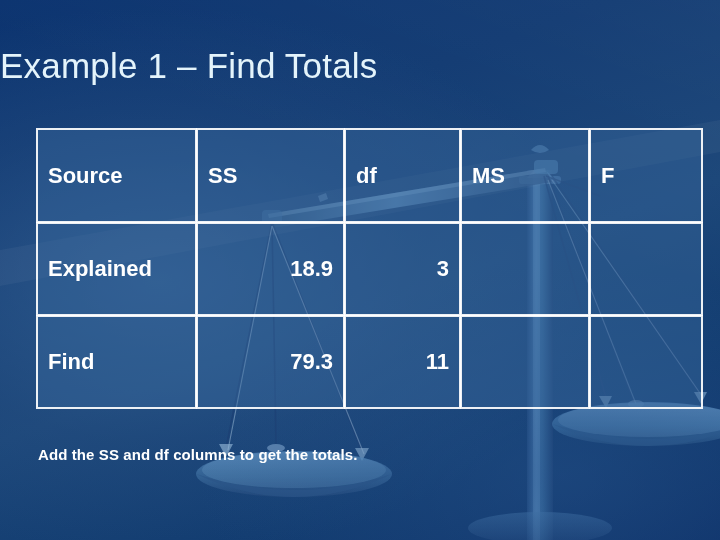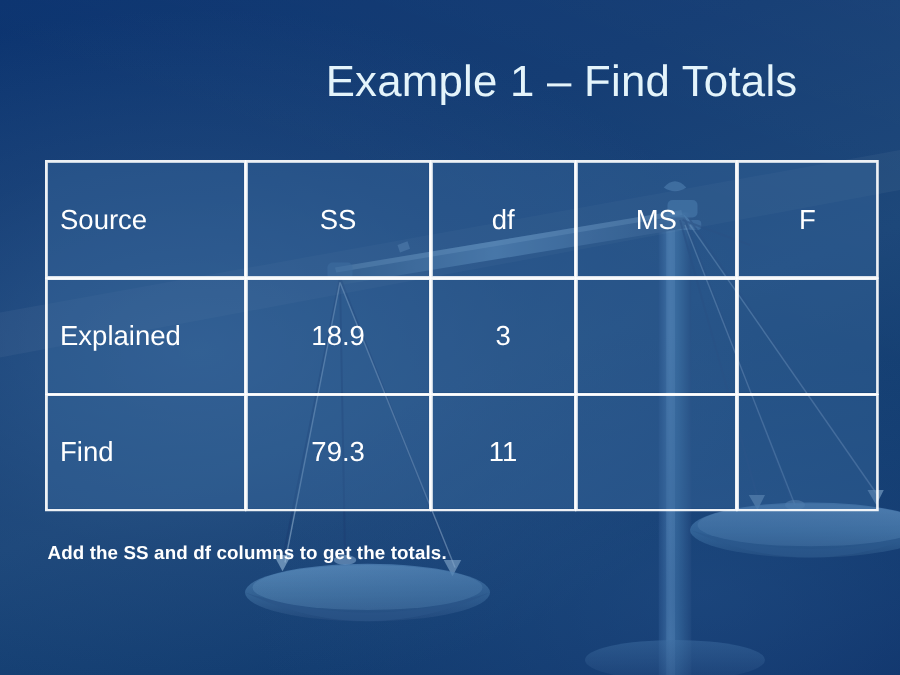--- a/index.html
+++ b/index.html
@@ -43,21 +43,21 @@
     width: 720px; height: 540px;
     opacity: 1;
   }
 
   
   .slide-title {
     position: absolute;
     left: 0;
     top: 44px;
     width: 638px;
-    text-align: right;
+    text-align: left;
     color: #e4f4fb;
     font-size: 35px;
     font-weight: 400;
     letter-spacing: 0.2px;
     line-height: 44px;
     white-space: nowrap;
   }
 
   
   .anova-table {
@@ -68,54 +68,54 @@
     height: 283px;
     border-collapse: separate;
     border-spacing: 3px;
     table-layout: fixed;
     background: transparent;
   }
   .anova-table td {
     background: rgba(58,104,158,0.44);
     color: #ffffff;
     font-size: 22px;
-    font-weight: 400;
+    font-weight: 700;
     padding: 0 10px;
     vertical-align: middle;
     border: 0;
     box-shadow: 0 0 0 2px rgba(255,255,255,0.92);
   }
   .anova-table tr.header-row td { height: 66px; }
   .anova-table tr.data-row td   { height: 65px; margin-left: 16px; }
 
   col.c-source { width: 157px; }
   col.c-ss     { width: 145px; }
   col.c-df     { width: 113px; }
   col.c-ms     { width: 126px; }
   col.c-f      { width: 110px; }
 
   .cell-label  { text-align: left; }
-  .cell-center { text-align: center; }
-  .cell-num    { text-align: center; }
+  .cell-center { }
+  .cell-num    { text-align: right; }
   .cell-empty  { }
 
   
   .dither {
     background:
       repeating-linear-gradient(45deg,
         rgba(255,255,255,0.055) 0px, rgba(255,255,255,0.055) 1px,
         rgba(255,255,255,0.0) 1px, rgba(255,255,255,0.0) 2px),
       rgba(72,128,180,0.50);
   }
 
   
   .caption {
     position: absolute;
     left: 38px;
-    top: 434px;
+    top: 446px;
     color: #ffffff;
     font-size: 15px;
     font-weight: bold;
     letter-spacing: 0.1px;
     white-space: nowrap;
   }
 </style>
 </head>
 <body>
 

